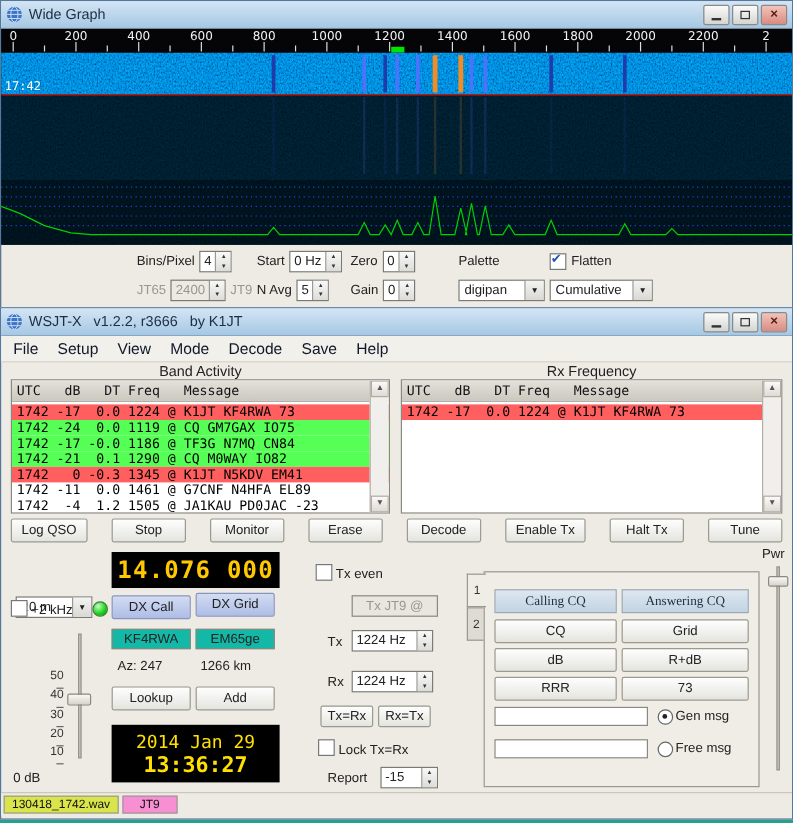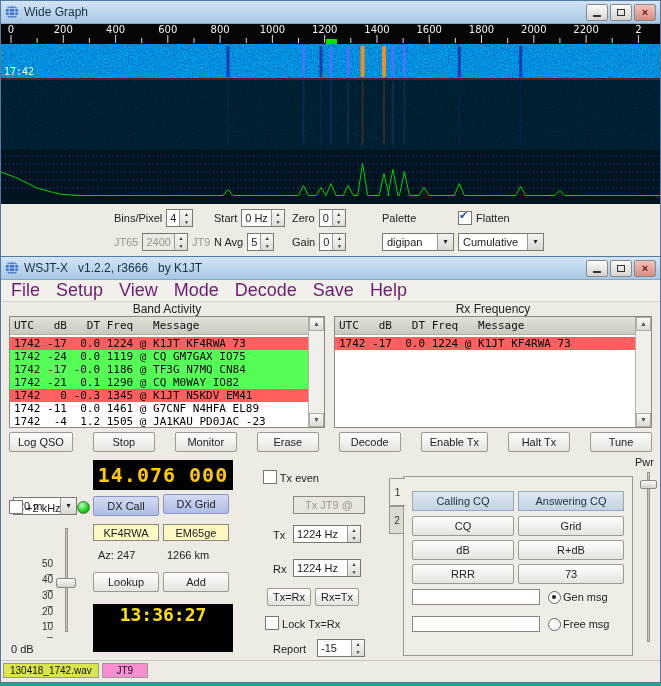--- a/index.html
+++ b/index.html
@@ -41,30 +41,30 @@
     font-size:8px;line-height:16px;text-align:center;color:#222;}
   .cb{width:12px;height:12px;background:#fff;border:1px solid #777;display:inline-block;position:relative;vertical-align:-2px;}
   .cb.on::after{content:"\2714";position:absolute;left:0;top:-3px;font-size:11px;color:#2a52be;}
   .radio{width:11px;height:11px;border-radius:50%;border:1px solid #666;background:#fff;display:inline-block;position:relative;}
   .radio.on::after{content:"";position:absolute;left:3px;top:3px;width:4px;height:4px;border-radius:50%;background:#222;}
   .btn{background:linear-gradient(#fefefe,#e4e4df);border:1px solid #9a9a8f;border-radius:2px;
     font-size:11px;height:20px;display:inline-flex;align-items:center;justify-content:center;
     padding:0 8px;box-sizing:border-box;color:#222;white-space:nowrap;}
   .btn.blue{background:linear-gradient(#d2dcf2,#aebde6);border-color:#8a93c0;}
   .txt{border:1px solid #8a887f;background:#fff;font-size:11px;padding:0 2px;box-sizing:border-box;}
-  .field{background:#fef9c3;border:1px solid #8a887f;font-size:11px;display:flex;align-items:center;justify-content:center;box-sizing:border-box;}
+  .field{background:#14b8a6;border:1px solid #8a887f;font-size:11px;display:flex;align-items:center;justify-content:center;box-sizing:border-box;}
   .field.disabled{background:#e9e6df;color:#9a978e;}
   .led{width:11px;height:11px;border-radius:50%;border:1px solid #3a7a3a;
     background:radial-gradient(circle at 35% 30%,#c0ffc0,#17cf17 60%,#0a8f0a);}
   .groove{background:#c9c5bd;border:1px solid #97948c;box-sizing:border-box;}
   .shandle{background:linear-gradient(#f8f8f6,#d6d3cc);border:1px solid #8a887f;border-radius:2px;box-sizing:border-box;}
 
   
   .menubar{height:21px;display:flex;align-items:center;padding-left:2px;background:#f2f0ea;border-bottom:1px solid #d6d2c9;}
-  .menu-item{font-size:18px;padding:2px 8px;color:#701a75;}
+  .menu-item{font-size:13px;padding:2px 8px;color:#0f172a;}
   .panel-titles{display:flex;gap:9px;padding:0 8px;height:14px;font-size:12px;color:#222;align-items:center;}
   .panel-titles span{text-align:center;}
   .pt-left{width:316px;}
   .pt-right{flex:1;}
   .panels{display:flex;gap:9px;padding:0 8px;}
   .panel{position:relative;background:#fff;border:1px solid #8a887f;height:112px;box-sizing:border-box;overflow:hidden;}
   .panel.left{width:316px;}
   .panel.right{flex:1;}
   .panel-header{height:17px;background:linear-gradient(#e4e1da,#cbc8c0);border-bottom:1px solid #b4b0a8;
     font:11px "DejaVu Sans Mono",monospace;white-space:pre;padding-left:4px;line-height:17px;color:#111;}
@@ -84,21 +84,21 @@
     display:flex;align-items:center;justify-content:center;letter-spacing:1px;}
   .clock{background:#000;color:#ffe000;text-align:center;font-family:"DejaVu Sans Mono",monospace;}
   .clock .d{font-size:15px;margin-top:5px;}
   .clock .t{font-size:18px;font-weight:bold;}
   .gain-tick{width:20px;text-align:right;font-size:10px;color:#333;}
   .gain-tick::after{content:"";display:inline-block;width:6px;height:1px;background:#666;margin-left:3px;vertical-align:3px;}
   .vtab{width:16px;background:#dedbd3;border:1px solid #9a978e;text-align:center;font-size:10px;color:#333;box-sizing:border-box;}
   .vtab.active{background:#f0ede7;border-right:none;z-index:2;}
   .tab-frame{border:1px solid #9a978e;background:#f0ede7;box-sizing:border-box;}
   .hdr-cell{background:linear-gradient(#dde7f0,#c2d4e2);border:1px solid #98a8b8;display:flex;align-items:center;
-    justify-content:center;font-size:11px;box-sizing:border-box;color:#1c2e42;}
+    justify-content:center;font-size:11px;box-sizing:border-box;color:#1c2e42;font-family:Liberation Serif, serif;}
   .statusbar{display:flex;align-items:center;gap:3px;padding:0 2px;background:#eeebe5;border-top:1px solid #cac6bd;height:20px;box-sizing:border-box;}
   .chip{font-size:10px;padding:1px 6px;border:1px solid #999;color:#111;}
   .chip.wav{background:#d9e54a;}
   .chip.mode{background:#f78fd2;min-width:32px;text-align:center;}
 </style>
 </head>
 <body>
 
 <div class="page">
 
@@ -388,20 +388,21 @@
       <span class="led abs" style="left:76px;top:47px;"></span>
       <div class="btn blue abs" style="left:92px;top:42px;width:66px;">DX Call</div>
       <div class="btn blue abs" style="left:162px;top:40px;width:66px;">DX Grid</div>
       <div class="field abs" style="left:92px;top:70px;width:66px;height:17px;">KF4RWA</div>
       <div class="field abs" style="left:162px;top:70px;width:66px;height:17px;">EM65ge</div>
       <span class="abs" style="left:97px;top:95px;">Az: 247</span>
       <span class="abs" style="left:166px;top:95px;">1266 km</span>
       <div class="btn abs" style="left:92px;top:118px;width:66px;">Lookup</div>
       <div class="btn abs" style="left:162px;top:118px;width:66px;">Add</div>
       <div class="clock abs" style="left:92px;top:150px;width:140px;height:48px;">
+        <div class="d">2014 Jan 29</div>
         <div class="t">13:36:27</div>
       </div>
 
       <div class="gain-tick abs" style="left:32px;top:104px;">50</div>
       <div class="gain-tick abs" style="left:32px;top:120px;">40</div>
       <div class="gain-tick abs" style="left:32px;top:136px;">30</div>
       <div class="gain-tick abs" style="left:32px;top:152px;">20</div>
       <div class="gain-tick abs" style="left:32px;top:167px;">10</div>
       <span class="abs" style="left:10px;top:189px;">0 dB</span>
       <div class="groove abs" style="left:64px;top:74px;width:3px;height:104px;"></div>

